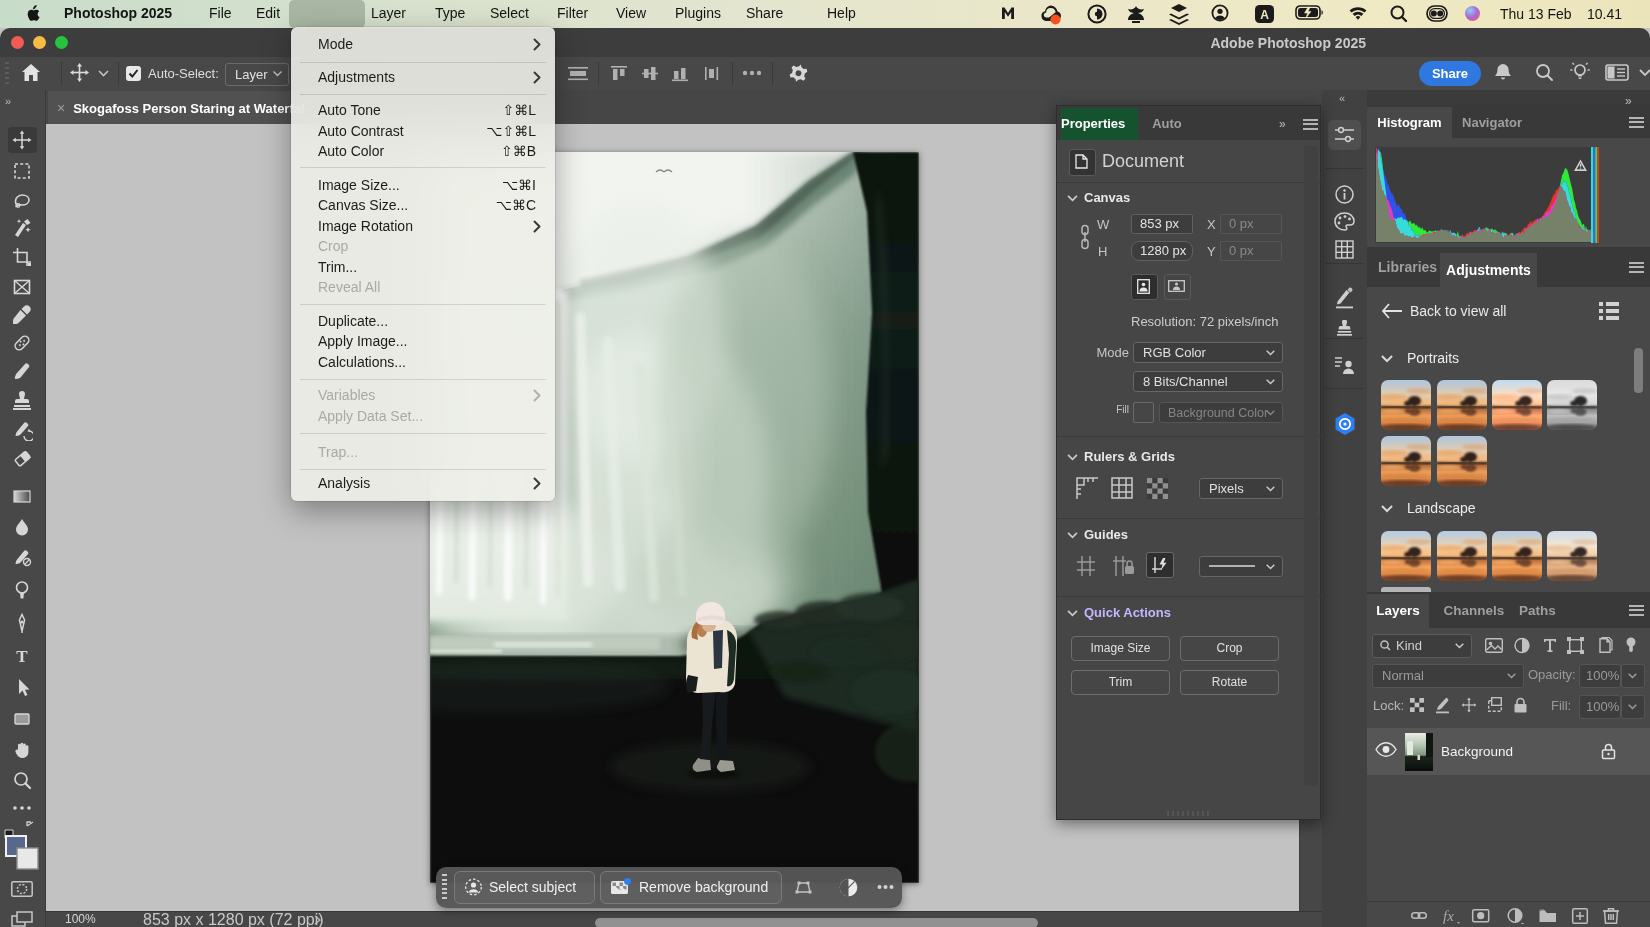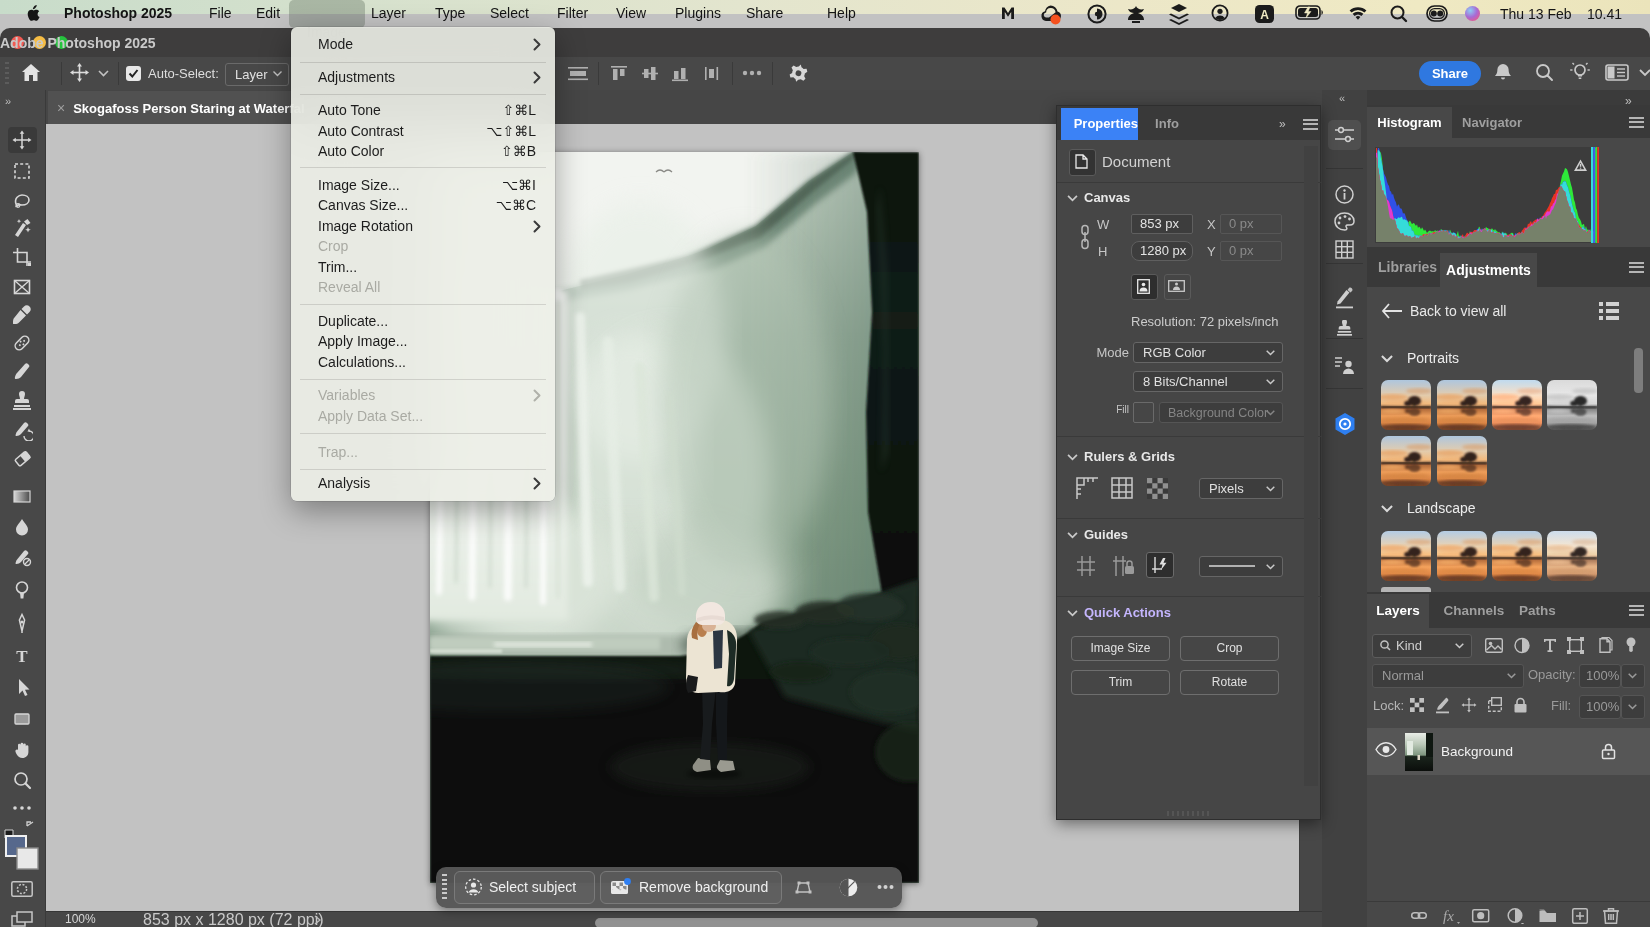--- a/index.html
+++ b/index.html
@@ -1,24 +1,24 @@
 <!DOCTYPE html>
 <html><head><meta charset="utf-8"><style>
 html,body{margin:0;padding:0;background:#c2c2c2;}
 #root{position:relative;width:1650px;height:927px;overflow:hidden;font-family:"Liberation Sans",sans-serif;-webkit-font-smoothing:antialiased;}
 .abs{position:absolute;}
 svg{display:block;}
 
-#menubar{left:0;top:0;width:1650px;height:14px;background:linear-gradient(90deg,#c8dcca 0%,#d6e1cd 22%,#e3e5ce 45%,#ece7c8 68%,#efe9c3 86%,#ebe4bb 100%);color:#141414;font-size:14px;z-index:30;}
+#menubar{left:0;top:0;width:1650px;height:28px;background:linear-gradient(90deg,#c8dcca 0%,#d6e1cd 22%,#e3e5ce 45%,#ece7c8 68%,#efe9c3 86%,#ebe4bb 100%);color:#141414;font-size:14px;z-index:30;}
 .mitem{position:absolute;top:0;height:28px;line-height:27px;white-space:nowrap;}
 #mb-hl{position:absolute;left:289px;top:0;width:76px;height:28px;background:rgba(58,76,58,0.28);border-radius:5px;}
 
 #titlebar{left:0;top:28px;width:1650px;height:29px;background:#3e3d3d;border-radius:10px 10px 0 0;}
 .tl{position:absolute;top:36px;width:13px;height:13px;border-radius:50%;}
-#wintitle{left:0;top:28px;width:1366px;height:29px;line-height:30px;text-align:left;color:#c9c9c9;font-size:14px;font-weight:bold;}
+#wintitle{left:0;top:28px;width:1366px;height:29px;line-height:30px;text-align:right;color:#c9c9c9;font-size:14px;font-weight:bold;}
 #optbar{left:0;top:57px;width:1650px;height:33px;background:#484848;border-bottom:1px solid #383838;}
 .osep{position:absolute;top:5px;width:1px;height:23px;background:#3a3a3a;}
 
 #toolbar{left:0;top:90px;width:45px;height:837px;background:#484848;border-right:1px solid #3a3a3a;}
 .tool{position:absolute;left:11px;width:22px;height:22px;}
 
 #tabbar{left:46px;top:90px;width:1276px;height:34px;background:#464646;}
 #doctab{position:absolute;left:2px;top:1px;width:256px;height:33px;background:#515151;color:#fff;font-size:13px;font-weight:bold;line-height:34px;white-space:nowrap;overflow:hidden;}
 
 #canvas{left:46px;top:124px;width:1276px;height:787px;background:#c2c2c2;overflow:hidden;}
@@ -588,30 +588,30 @@
         <circle cx="12" cy="12" r="5.2" fill="none" stroke="#fff" stroke-width="1.8"></circle>
         <circle cx="12" cy="12" r="1.6" fill="#fff"></circle>
       </svg>
       <div class="strdiv" style="top:78px"></div>
       <div class="strdiv" style="top:173px"></div>
       <div class="strdiv" style="top:248px"></div>
       <div class="strdiv" style="top:298px"></div>
     </div>
     <div class="abs" id="propspanel" style="left:1056px;top:105px;width:265px;height:715px;background:#464646;box-shadow:0 4px 14px rgba(0,0,0,0.45);border:1px solid #2e2e2e;box-sizing:border-box;z-index:10;">
       <div class="abs" style="left:0;top:0;width:263px;height:34px;background:#393939;"></div>
-      <div class="abs" style="left:4px;top:2px;width:77px;height:32px;background:#3b82f6;color:#fff;font-size:13px;font-weight:bold;text-align:right;line-height:32px;">Properties</div>
-      <div class="abs" style="left:90px;top:2px;width:40px;height:32px;color:#9f9f9f;font-size:13px;font-weight:bold;text-align:center;line-height:32px;">Info</div>
+      <div class="abs" style="left:4px;top:2px;width:77px;height:32px;background:#14532d;color:#fff;font-size:13px;font-weight:bold;text-align:left;line-height:32px;">Properties</div>
+      <div class="abs" style="left:90px;top:2px;width:40px;height:32px;color:#9f9f9f;font-size:13px;font-weight:bold;text-align:center;line-height:32px;">Auto</div>
       <div class="abs" style="left:222px;top:11px;width:20px;height:12px;color:#bdbdbd;font-size:12px;letter-spacing:-1px;">»</div>
       <div class="abs" style="left:246px;top:13px;width:15px;height:11px;background:repeating-linear-gradient(#b5b5b5 0 2px,transparent 2px 4.4px);"></div>
       <div class="abs" style="left:12px;top:43px;width:25px;height:25px;background:#333;border:1px solid #5a5a5a;border-radius:3px;">
         <svg width="13" height="15" viewBox="0 0 13 15" style="margin:4px 0 0 5px">
           <path d="M1,1 L8,1 L12,5 L12,14 L1,14 Z M8,1 L8,5 L12,5" fill="#333" stroke="#e8e8e8" stroke-width="1.3"></path>
         </svg>
       </div>
-      <div class="abs" style="left:45px;top:43px;height:25px;line-height:25px;color:#d2d2d2;font-size:15px;">Document</div>
+      <div class="abs" style="left:45px;top:43px;height:25px;line-height:25px;color:#d2d2d2;font-size:18px;">Document</div>
       <div class="psep" style="top:76px"></div>
       <div class="abs" style="left:10px;top:89px;width:12px;height:8px;">
         <svg width="11" height="7" viewBox="0 0 9 6">
           <path d="M0.7,0.7 L4.5,4.5 L8.3,0.7" stroke="#c9c9c9" stroke-width="1.5" fill="none"></path>
         </svg>
       </div>
       <div class="abs" style="left:27px;top:84px;color:#e8e8e8;font-size:13px;font-weight:bold;">Canvas</div>
       <div class="abs" style="left:40px;top:111px;width:18px;height:18px;color:#c6c6c6;font-size:13px;">W</div>
       <div class="fld abs" style="left:74px;top:108px;width:60px;height:18px;line-height:18px;"><span style="margin-left:8px">853 px</span></div>
       <div class="abs" style="left:150px;top:111px;width:14px;height:18px;color:#c6c6c6;font-size:13px;">X</div>

